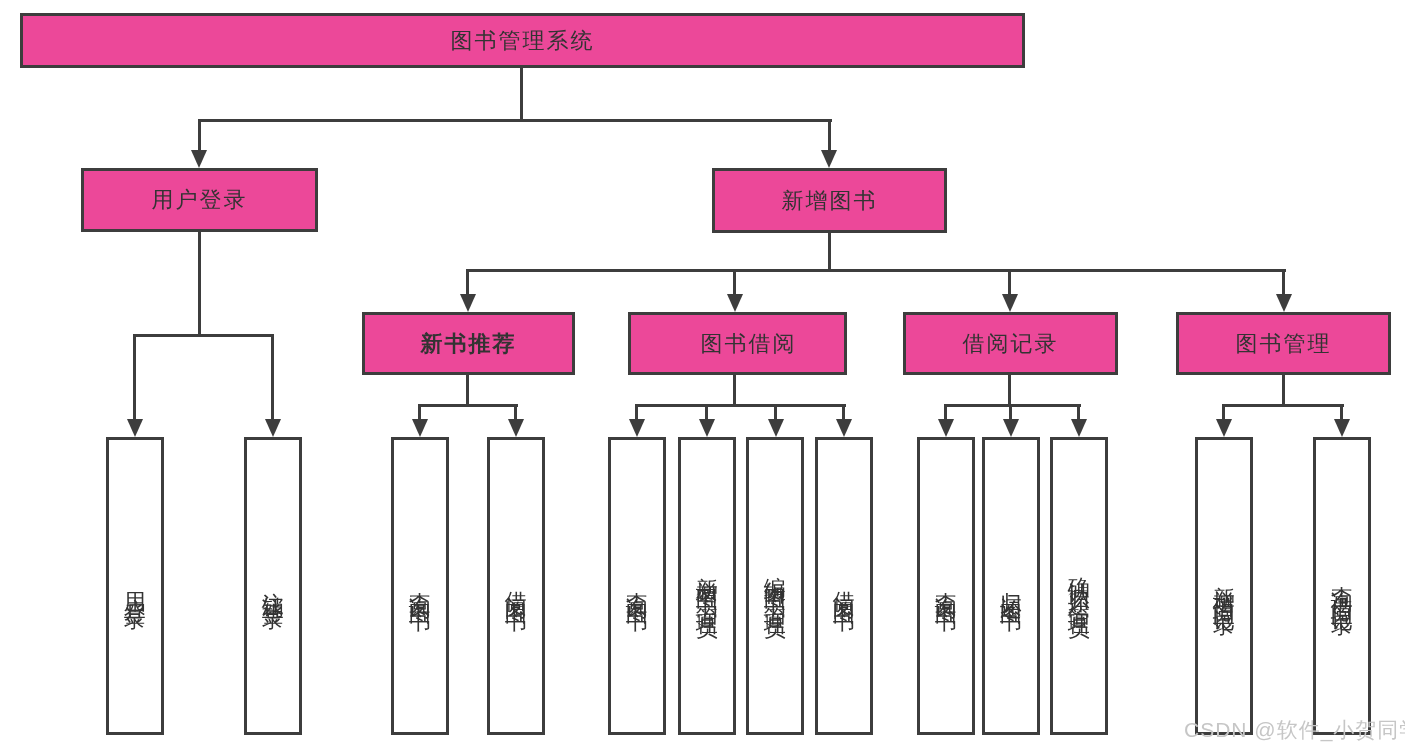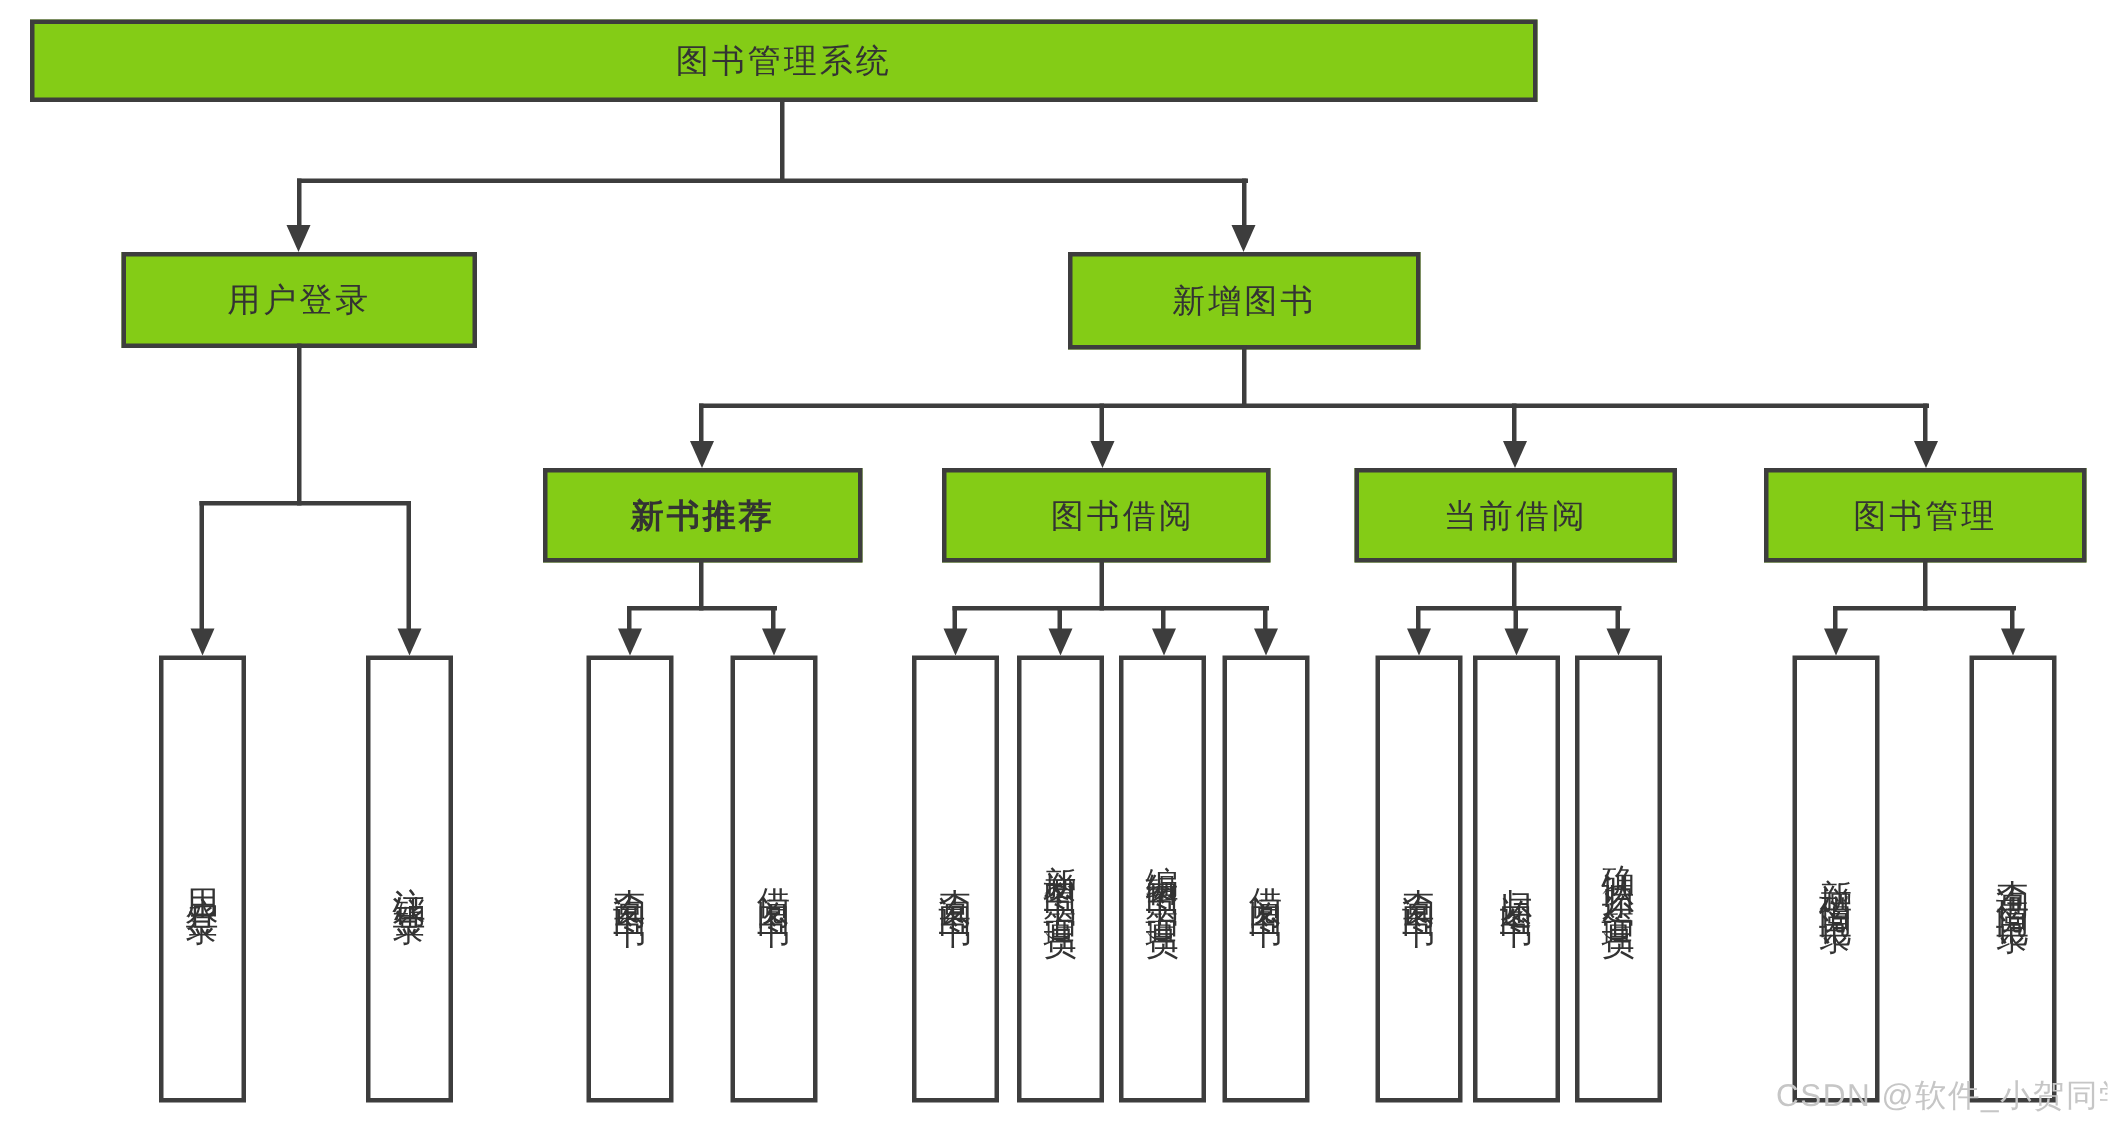--- a/index.html
+++ b/index.html
@@ -9,21 +9,21 @@
     width: 1405px;
     height: 747px;
     background: var(--background, #ffffff);
     font-family: "Liberation Sans", "DejaVu Sans", sans-serif;
     color: var(--text, #333333);
     overflow: hidden;
   }
   .hbox {
     position: absolute;
     border: 3px solid var(--line, #3d3d3d);
-    background: #84cc16;
+    background: #ec4899;
     display: flex;
     align-items: center;
     justify-content: center;
     font-size: 22px;
     letter-spacing: 2px;
     box-sizing: border-box;
   }
   .vbox {
     position: absolute;
     top: 437px;
@@ -79,21 +79,21 @@
     <span>新增图书</span>
   </div>
 
   <div class="hbox" style="left:362px; top:312px; width:213px; height:63px;font-weight:bold;">
     <span>新书推荐</span>
   </div>
   <div class="hbox" style="left:628px; top:312px; width:219px; height:63px;padding-left:22px;">
     <span>图书借阅</span>
   </div>
   <div class="hbox" style="left:903px; top:312px; width:215px; height:63px;">
-    <span>当前借阅</span>
+    <span>借阅记录</span>
   </div>
   <div class="hbox" style="left:1176px; top:312px; width:215px; height:63px;">
     <span>图书管理</span>
   </div>
 
   <div class="vbox" style="left:106px;">
     <span class="vtext">用户登录</span>
   </div>
   <div class="vbox" style="left:244px;">
     <span class="vtext">注销登录</span>

